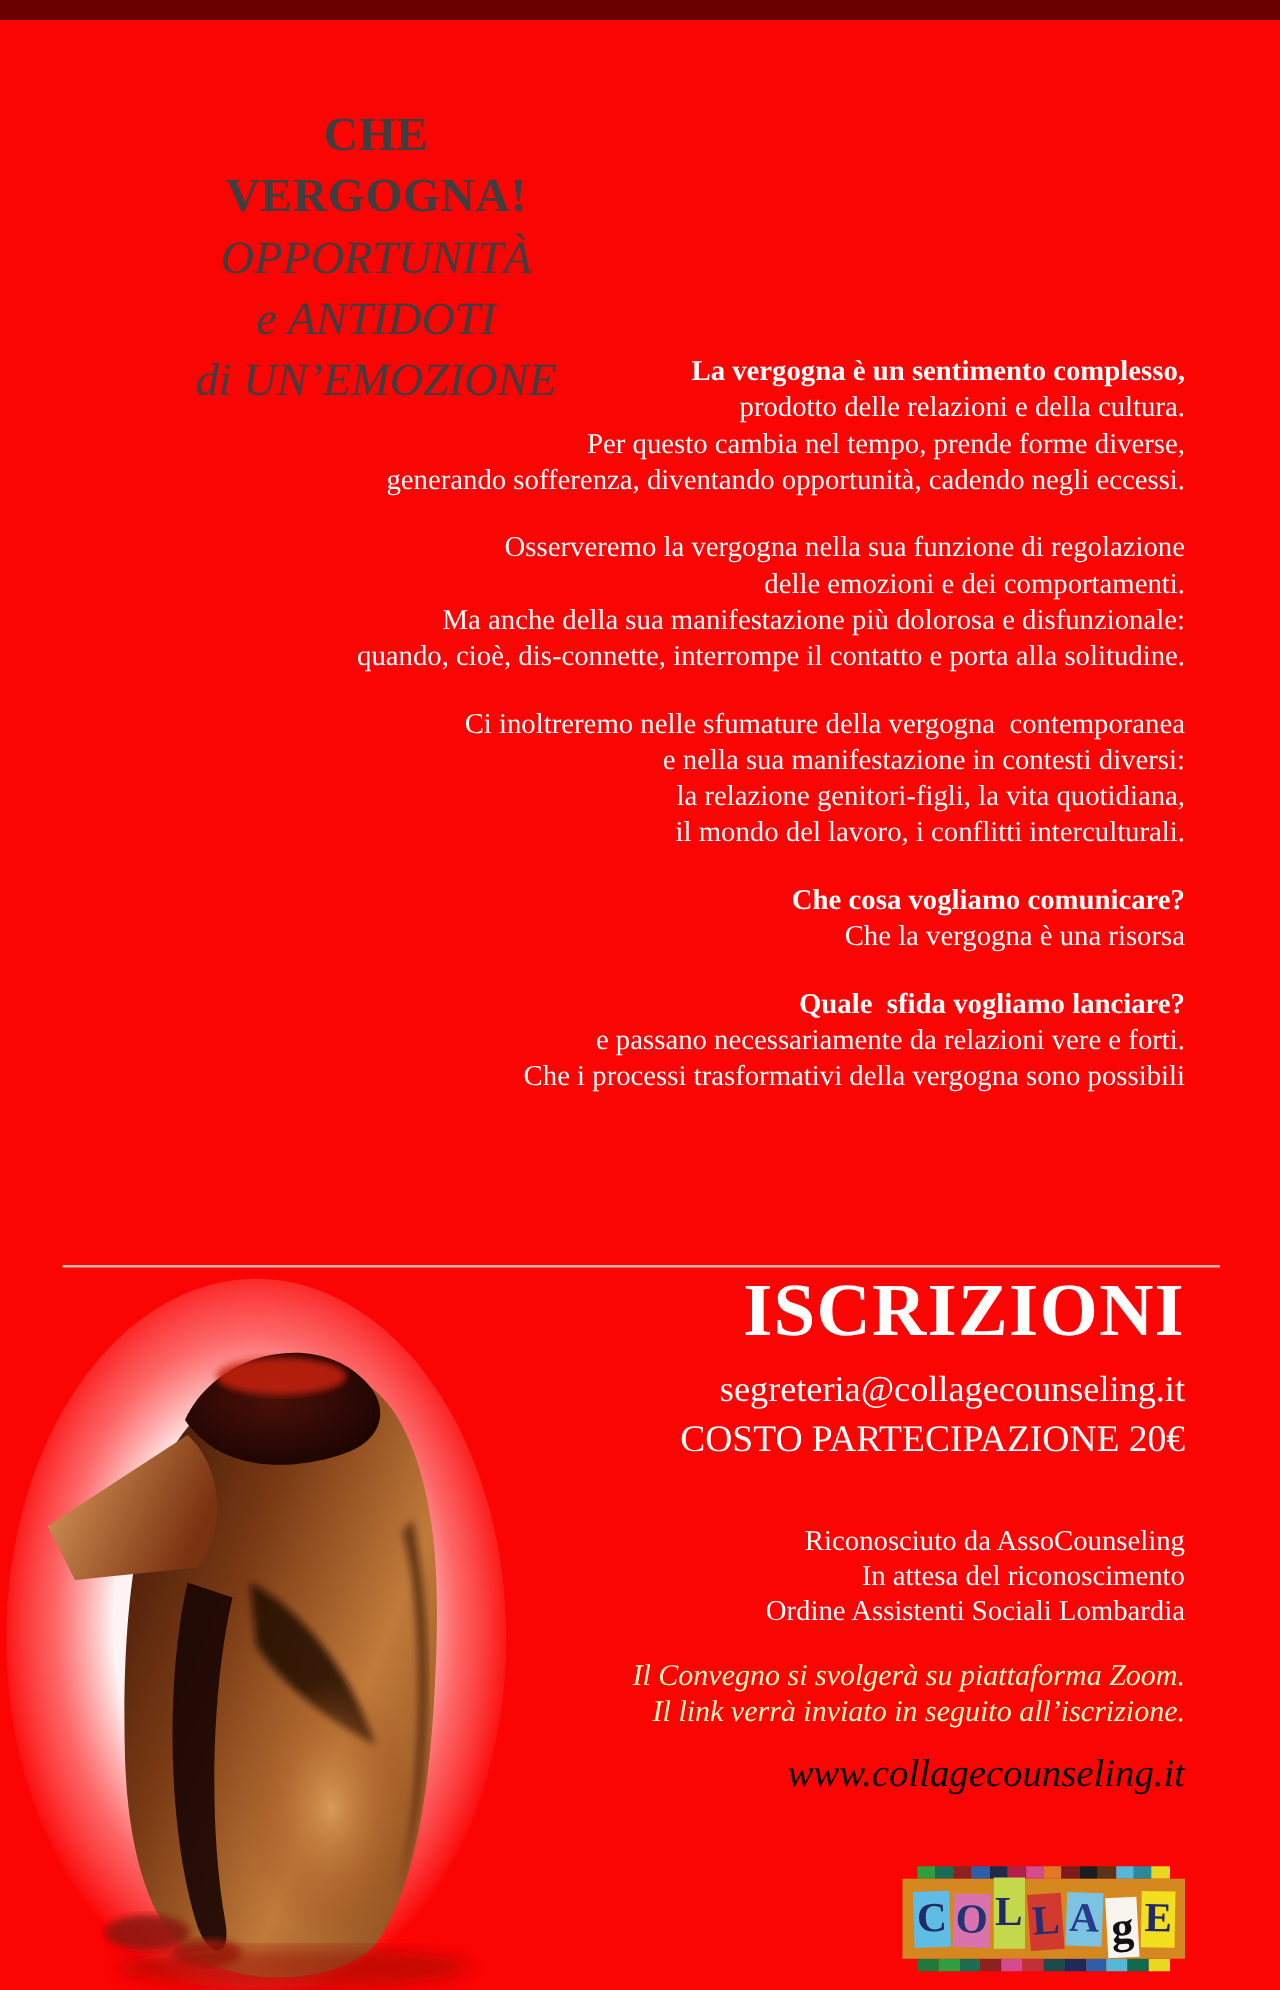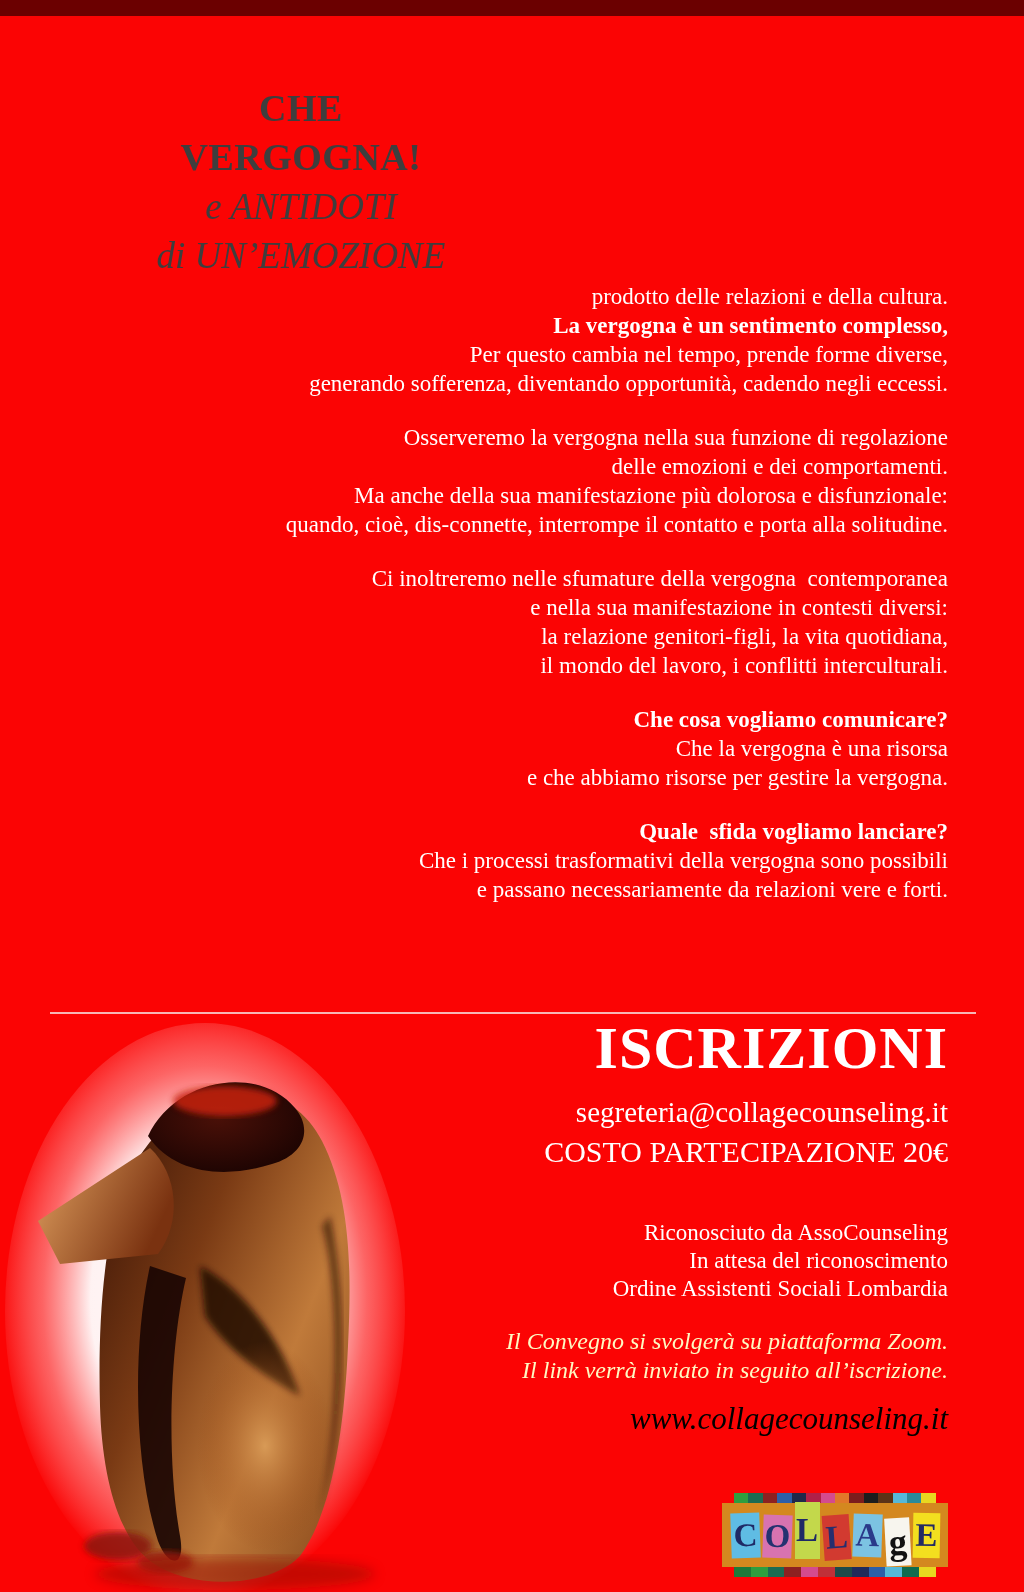--- a/index.html
+++ b/index.html
@@ -163,52 +163,52 @@
     background: #ead9d9;
   }
 </style>
 </head>
 <body>
 
 <div class="poster">
 
   <div class="title-block">
     <div class="title-main">CHE VERGOGNA!</div>
+    <div class="title-sub">OPPORTUNITÀ</div>
     <div class="title-sub">e ANTIDOTI</div>
     <div class="title-sub">di UN’EMOZIONE</div>
   </div>
 
   <div class="body-text">
     <div class="par">
+      <div class="line bold">La vergogna è un sentimento complesso,</div>
       <div class="line">prodotto delle relazioni e della cultura.</div>
-      <div class="line bold">La vergogna è un sentimento complesso,</div>
       <div class="line">Per questo cambia nel tempo, prende forme diverse,</div>
       <div class="line">generando sofferenza, diventando opportunità, cadendo negli eccessi.</div>
     </div>
     <div class="par">
       <div class="line">Osserveremo la vergogna nella sua funzione di regolazione</div>
       <div class="line">delle emozioni e dei comportamenti.</div>
       <div class="line">Ma anche della sua manifestazione più dolorosa e disfunzionale:</div>
       <div class="line">quando, cioè, dis-connette, interrompe il contatto e porta alla solitudine.</div>
     </div>
     <div class="par">
       <div class="line">Ci inoltreremo nelle sfumature della vergogna &nbsp;contemporanea</div>
       <div class="line">e nella sua manifestazione in contesti diversi:</div>
       <div class="line">la relazione genitori-figli, la vita quotidiana,</div>
       <div class="line">il mondo del lavoro, i conflitti interculturali.</div>
     </div>
     <div class="par">
       <div class="line bold">Che cosa vogliamo comunicare?</div>
       <div class="line">Che la vergogna è una risorsa</div>
-      <div class="line">e che abbiamo risorse per gestire la vergogna.</div>
     </div>
     <div class="par">
       <div class="line bold">Quale &nbsp;sfida vogliamo lanciare?</div>
+      <div class="line">e passano necessariamente da relazioni vere e forti.</div>
       <div class="line">Che i processi trasformativi della vergogna sono possibili</div>
-      <div class="line">e passano necessariamente da relazioni vere e forti.</div>
     </div>
   </div>
 
   <div class="separator"></div>
 
   <svg class="statue" viewBox="0 0 430 592" aria-hidden="true">
     <defs>
       <radialGradient id="gGlow" cx="50%" cy="48%" r="52%">
         <stop offset="0%" stop-color="#ffffff" stop-opacity="1"></stop>
         <stop offset="55%" stop-color="#ffffff" stop-opacity="0.95"></stop>

